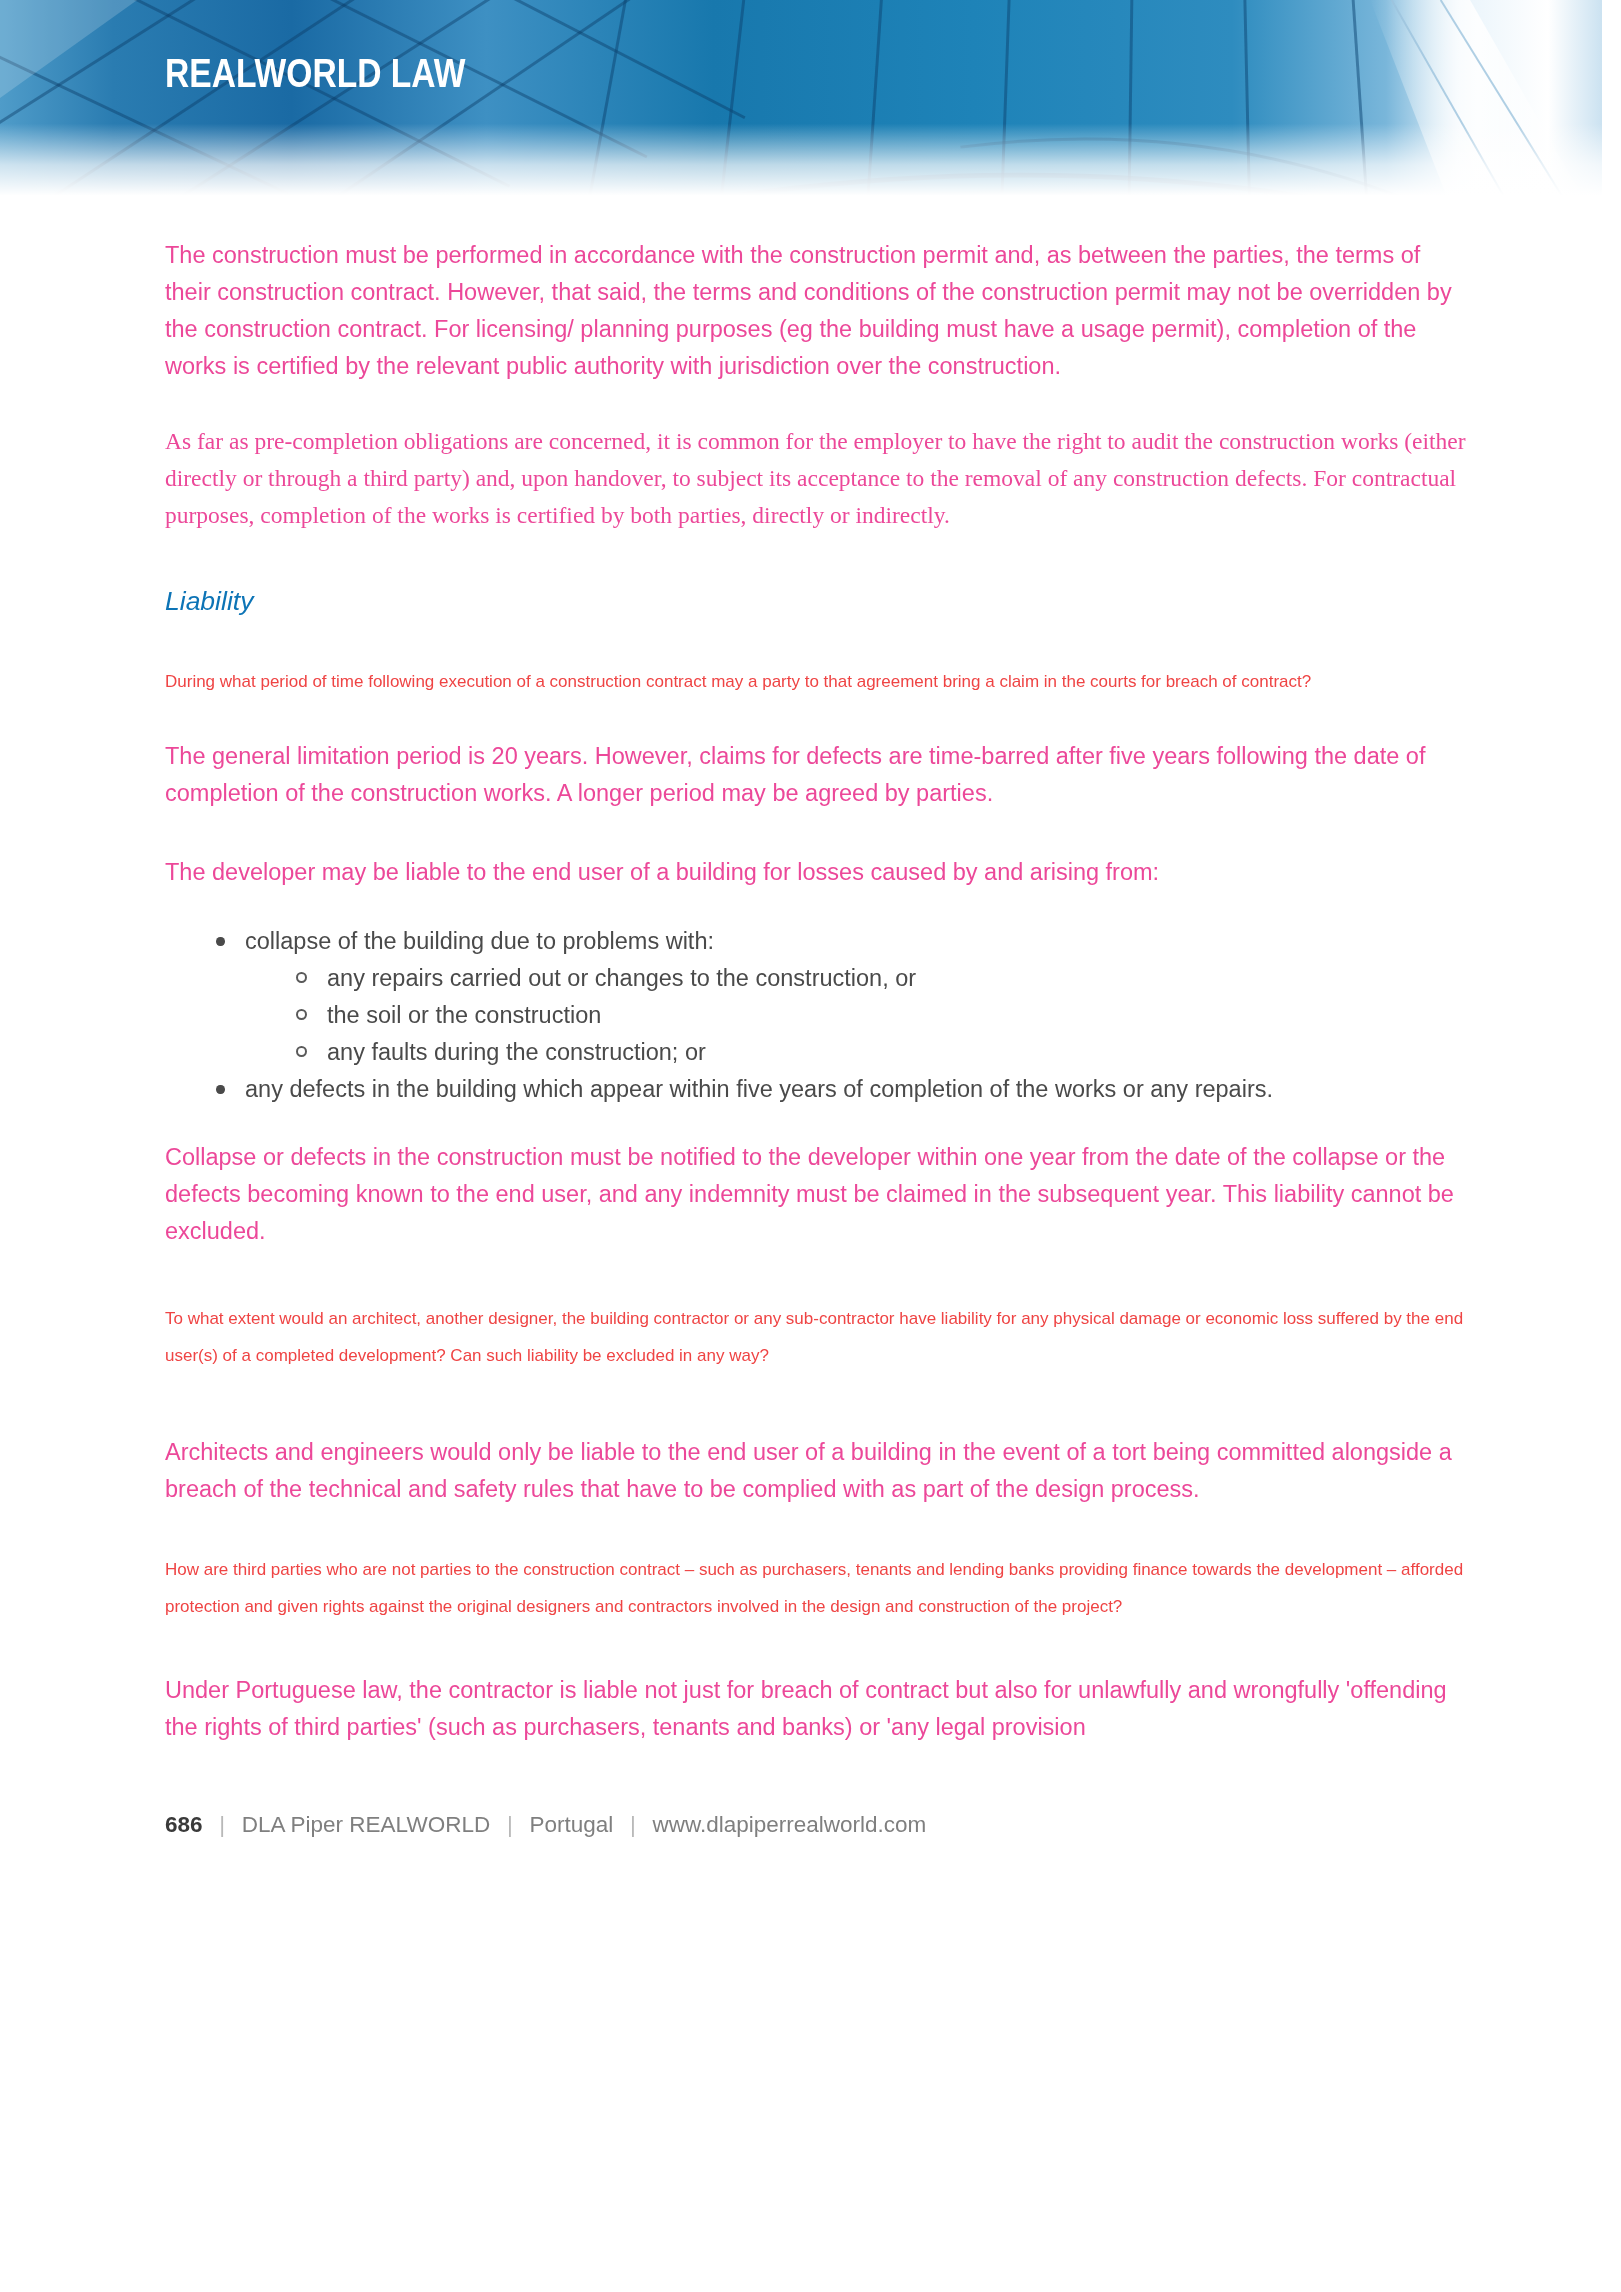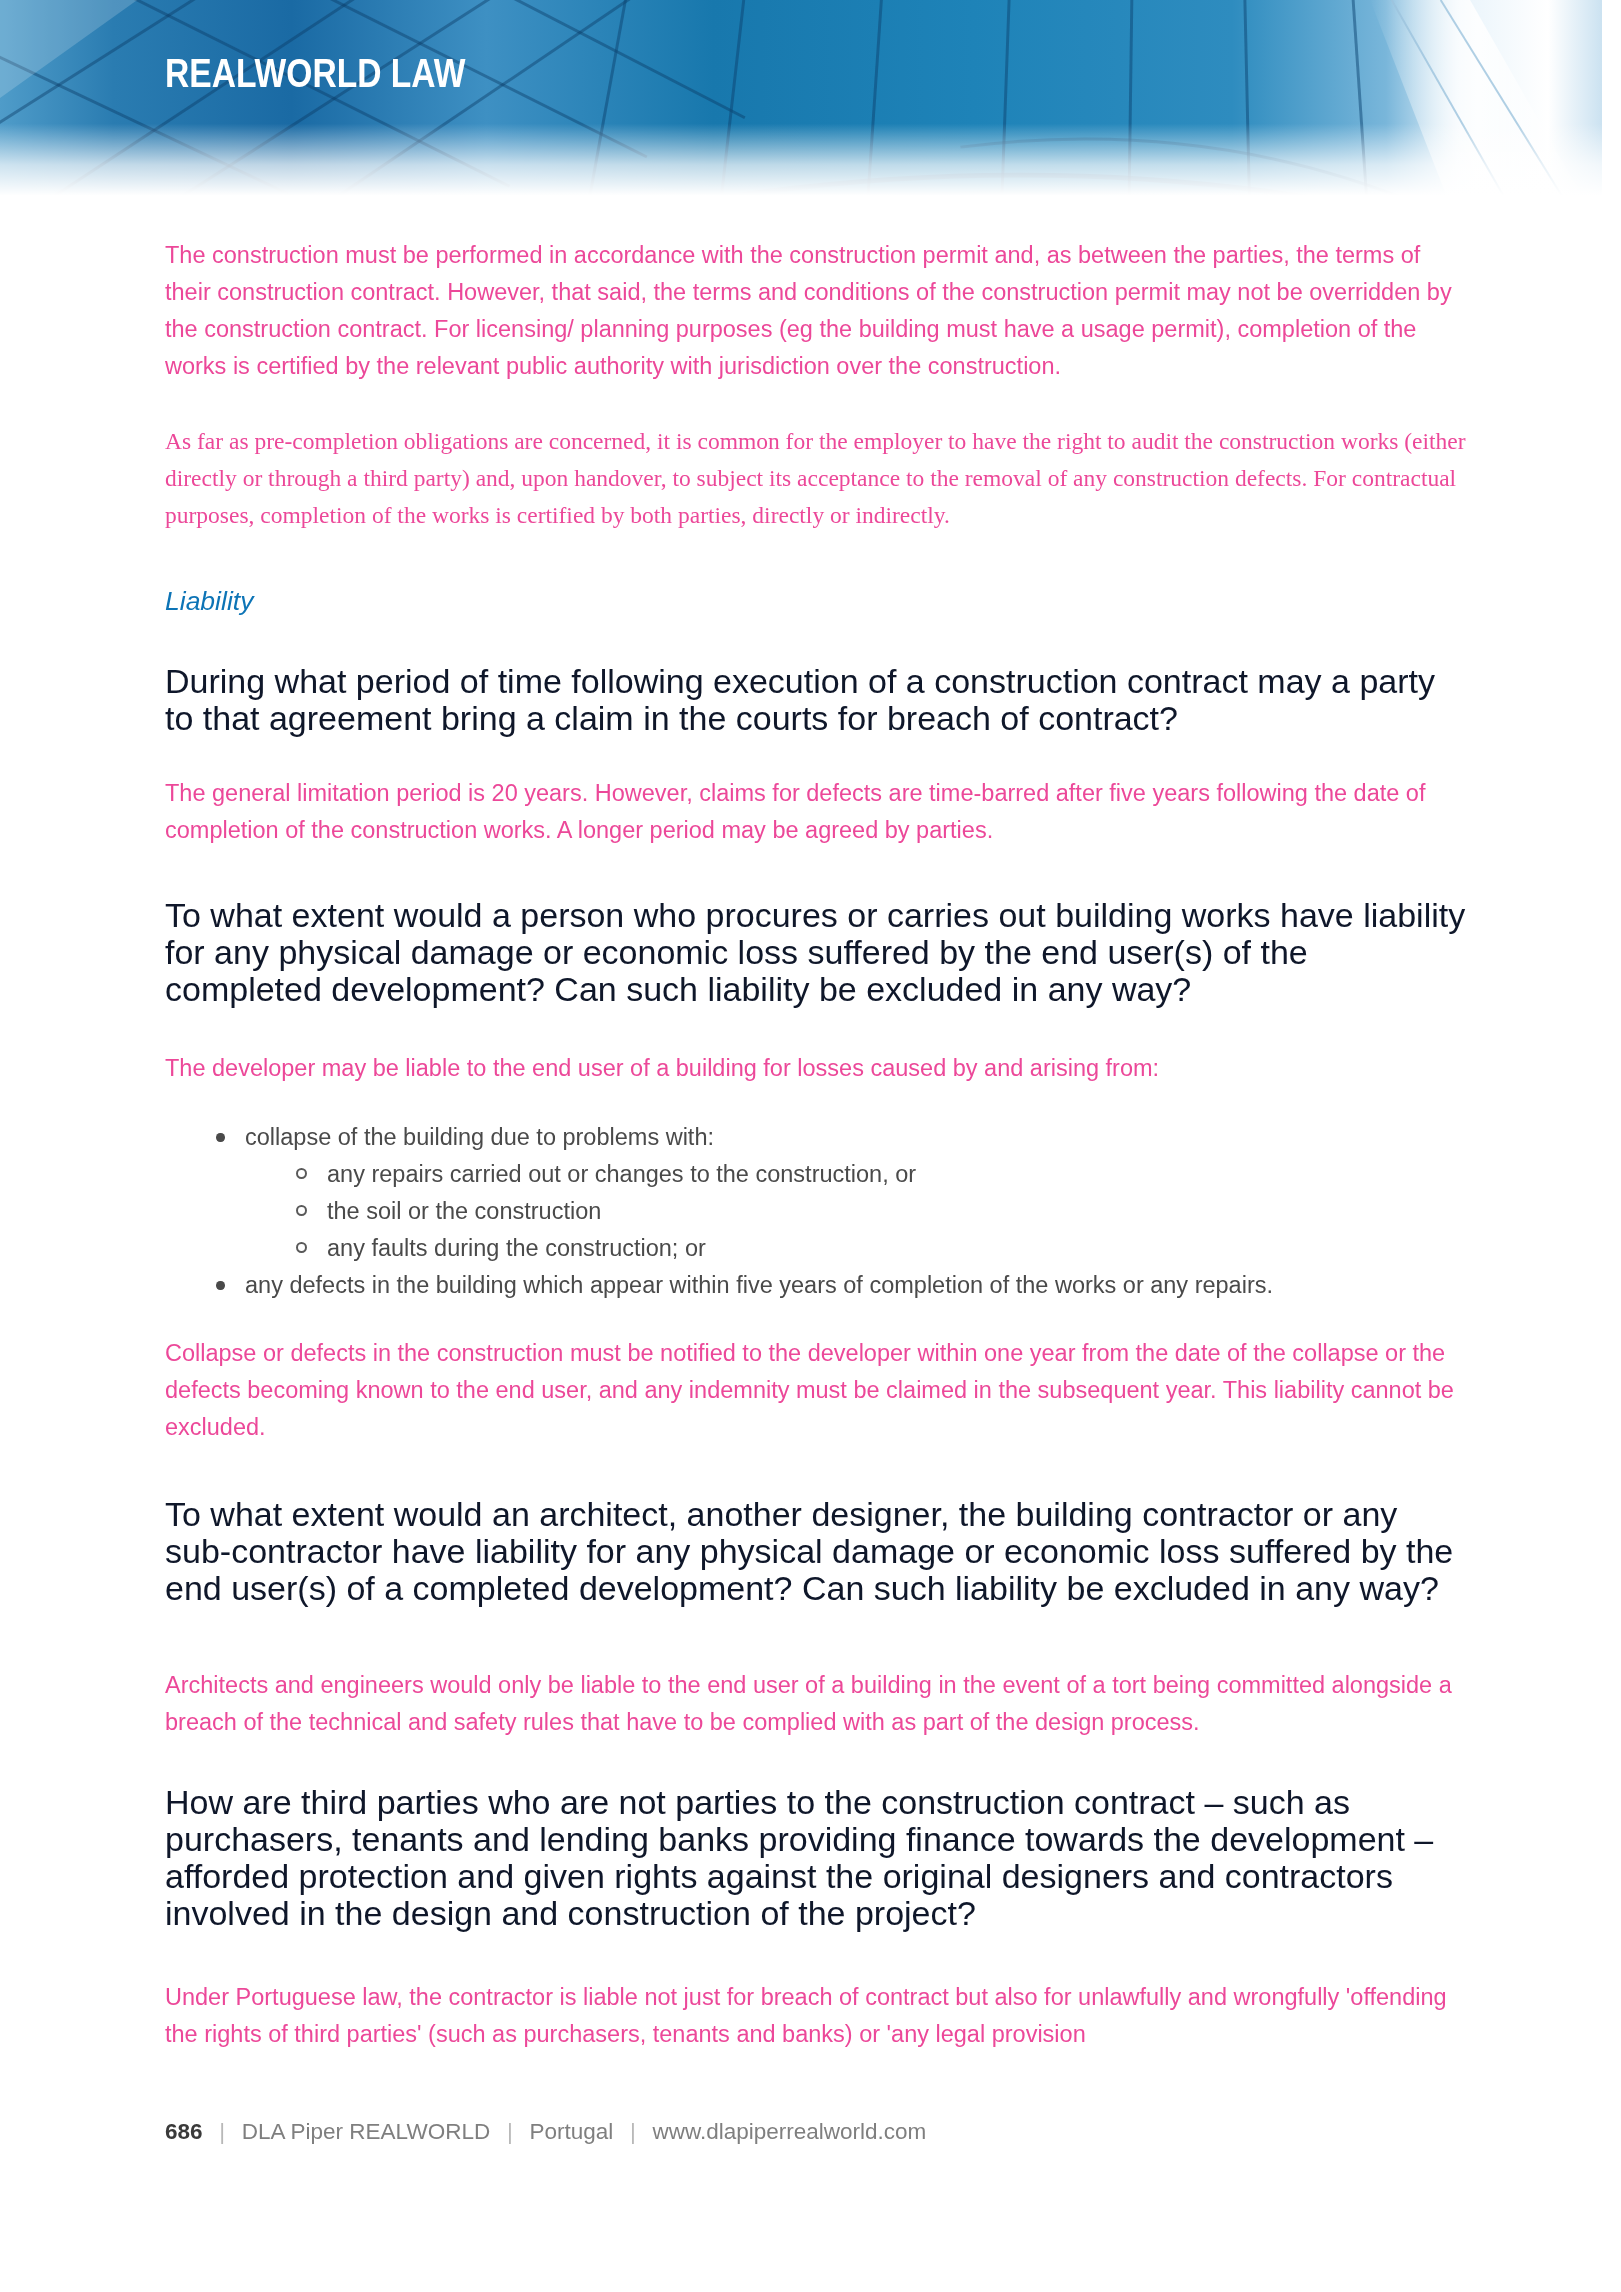--- a/index.html
+++ b/index.html
@@ -33,22 +33,22 @@
     width:1621px;
     padding-left:165px;
     color:#4a4a4a;
   }
   .content p, .content li, .content h2, .content h3 { max-width:1304px; }
 
   p.body {
     font-size:23.5px; line-height:37px; color:#ec4899;
   }
   h3.q {
-    font-size:34px; line-height:37px;
-    color:#0f172a; font-weight:normal;
+    font-size:17px; line-height:37px;
+    color:#ef4444; font-weight:normal;
   }
   h2.sub {
     font-size:26.5px; line-height:37px;
     color:#0d74b6; font-weight:normal; font-style:italic;
   }
 
   .mt-p1 { margin-top:31px; }
   .mt-p2 { margin-top:38px;font-family:Liberation Serif, serif; }
   .mt-liab { margin-top:49px; }
   .mt-q1 { margin-top:43px; }
@@ -169,21 +169,20 @@
     <p class="body mt-p1">The construction must be performed in accordance with the construction permit and, as between the parties, the terms of their construction contract. However, that said, the terms and conditions of the construction permit may not be overridden by the construction contract. For licensing/ planning purposes (eg the building must have a usage permit), completion of the works is certified by the relevant public authority with jurisdiction over the construction.</p>
 
     <p class="body mt-p2">As far as pre-completion obligations are concerned, it is common for the employer to have the right to audit the construction works (either directly or through a third party) and, upon handover, to subject its acceptance to the removal of any construction defects. For contractual purposes, completion of the works is certified by both parties, directly or indirectly.</p>
 
     <h2 class="sub mt-liab">Liability</h2>
 
     <h3 class="q mt-q1">During what period of time following execution of a construction contract may a party to that agreement bring a claim in the courts for breach of contract?</h3>
 
     <p class="body mt-a1">The general limitation period is 20 years. However, claims for defects are time-barred after five years following the date of completion of the construction works. A longer period may be agreed by parties.</p>
 
-    <h3 class="q mt-q2">To what extent would a person who procures or carries out building works have liability for any physical damage or economic loss suffered by the end user(s) of the completed development? Can such liability be excluded in any way?</h3>
 
     <p class="body mt-a2i">The developer may be liable to the end user of a building for losses caused by and arising from:</p>
 
     <ul class="bullets mt-bul">
       <li class="l1">
         <span class="marker dot"></span>
         <span>collapse of the building due to problems with:</span>
       </li>
       <li class="l2">
         <span class="marker ring"></span>

